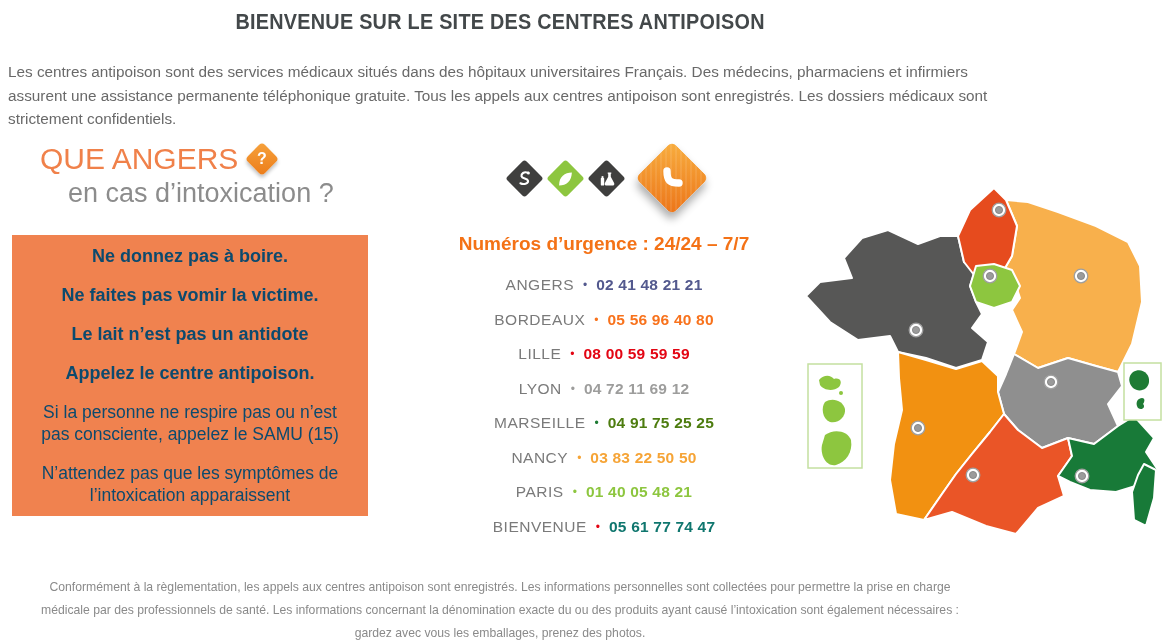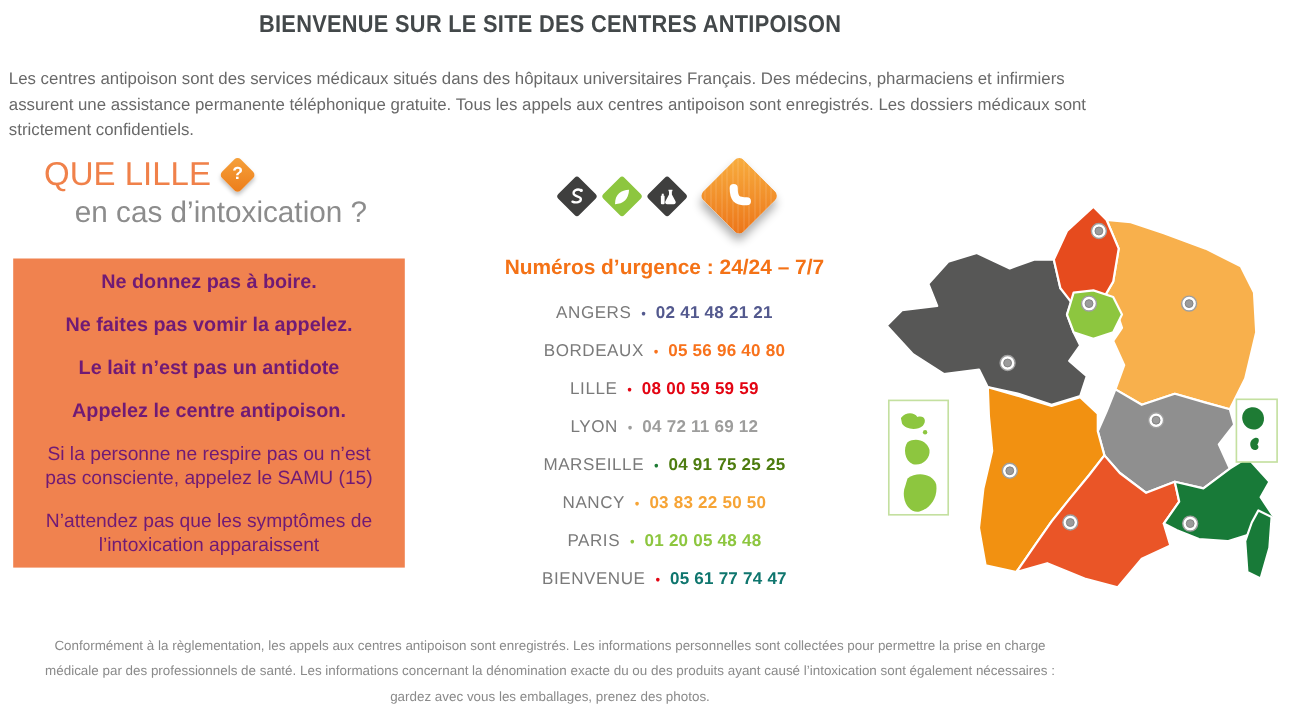--- a/index.html
+++ b/index.html
@@ -11,21 +11,21 @@
   h1.page-title { position:absolute; top:9px; left:0; right:0; text-align:center; font-size:22px; color:#43484a; font-weight:bold; }
   h1.page-title span { display:inline-block; transform:scaleX(.9); letter-spacing:.3px; }
   p.intro { position:absolute; top:60px; left:8px; right:8px; font-size:15.3px; line-height:1.55; color:#696969; }
 
   
   .que-faire { position:absolute; left:12px; top:142px; width:356px; }
   .qf-line1 { font-size:30px; color:#f0814a; padding-left:28px; display:flex; align-items:center; gap:12px; }
   .qf-diamond { width:24px; height:24px; background:linear-gradient(135deg,#f6a23c,#ec7c19); transform:rotate(45deg); border-radius:4px; display:inline-flex; align-items:center; justify-content:center; box-shadow:2px 2px 4px rgba(0,0,0,.25); }
   .qf-diamond b { transform:rotate(-45deg); color:#fff; font-size:16px; font-weight:bold; }
   .qf-line2 { font-size:27px; color:#8c8c8c; margin:2px 0 0 56px; }
-  .advice-box { margin-top:26px; width:356px; height:281px; background:#f0824f; color:#701a75; display:flex; flex-direction:column; justify-content:center; text-align:center; padding:0 18px; }
+  .advice-box { margin-top:26px; width:356px; height:281px; background:#f0824f; color:#0c4a6e; display:flex; flex-direction:column; justify-content:center; text-align:center; padding:0 18px; }
   .advice-box p { margin:8px 0; font-size:17.5px; line-height:1.28; }
   .advice-box p.bold { font-weight:bold; font-size:18px; }
 
   
   .emergency { position:absolute; left:415px; top:142px; width:378px; text-align:center; }
   .icons-row { display:flex; justify-content:center; align-items:center; height:72px; gap:14px; }
   .diamond { display:inline-flex; align-items:center; justify-content:center; transform:rotate(45deg); }
   .diamond svg { transform:rotate(-45deg); }
   .d-small { width:27px; height:27px; border-radius:3px; }
   .d-dark { background:#3f3f3e; }
@@ -54,30 +54,30 @@
 </head>
 <body>
 
 <div class="page">
 
   <h1 class="page-title"><span>BIENVENUE SUR LE SITE DES CENTRES ANTIPOISON</span></h1>
   <p class="intro">Les centres antipoison sont des services médicaux situés dans des hôpitaux universitaires Français. Des médecins, pharmaciens et infirmiers assurent une assistance permanente téléphonique gratuite. Tous les appels aux centres antipoison sont enregistrés. Les dossiers médicaux sont strictement confidentiels.</p>
 
   <section class="que-faire">
     <div class="qf-line1">
-      <span>QUE LILLE</span>
+      <span>QUE ANGERS</span>
       <span class="qf-diamond">
           <b>?</b>
         </span>
     </div>
     <div class="qf-line2">en cas d’intoxication ?</div>
 
     <div class="advice-box">
       <p class="bold">Ne donnez pas à boire.</p>
-      <p class="bold">Ne faites pas vomir la appelez.</p>
+      <p class="bold">Ne faites pas vomir la victime.</p>
       <p class="bold">Le lait n’est pas un antidote</p>
       <p class="bold">Appelez le centre antipoison.</p>
       <p>Si la personne ne respire pas ou n’est pas consciente, appelez le SAMU (15)</p>
       <p>N’attendez pas que les symptômes de l’intoxication apparaissent</p>
     </div>
   </section>
 
   <section class="emergency">
     <div class="icons-row">
       <span class="diamond d-small d-dark">
@@ -134,21 +134,21 @@
         <a class="phone" style="color: #4d7c0f;">04 91 75 25 25</a>
       </li>
       <li>
         <span class="city">NANCY</span>
         <span class="sep" style="color: rgb(246, 164, 54);">•</span>
         <a class="phone" style="color: rgb(246, 164, 54);">03 83 22 50 50</a>
       </li>
       <li>
         <span class="city">PARIS</span>
         <span class="sep" style="color: rgb(141, 198, 63);">•</span>
-        <a class="phone" style="color: rgb(141, 198, 63);">01 20 05 48 48</a>
+        <a class="phone" style="color: rgb(141, 198, 63);">01 40 05 48 21</a>
       </li>
       <li>
         <span class="city">BIENVENUE</span>
         <span class="sep" style="color: rgb(227, 5, 19);">•</span>
         <a class="phone" style="color: #0f766e;">05 61 77 74 47</a>
       </li>
     </ul>
   </section>
 
   <figure class="map">

